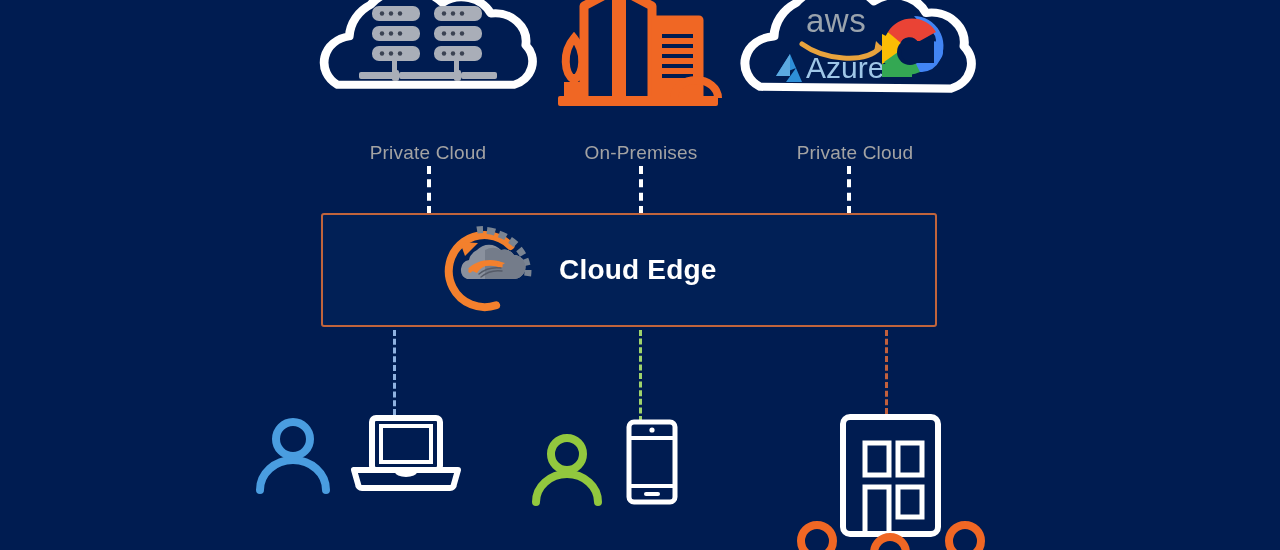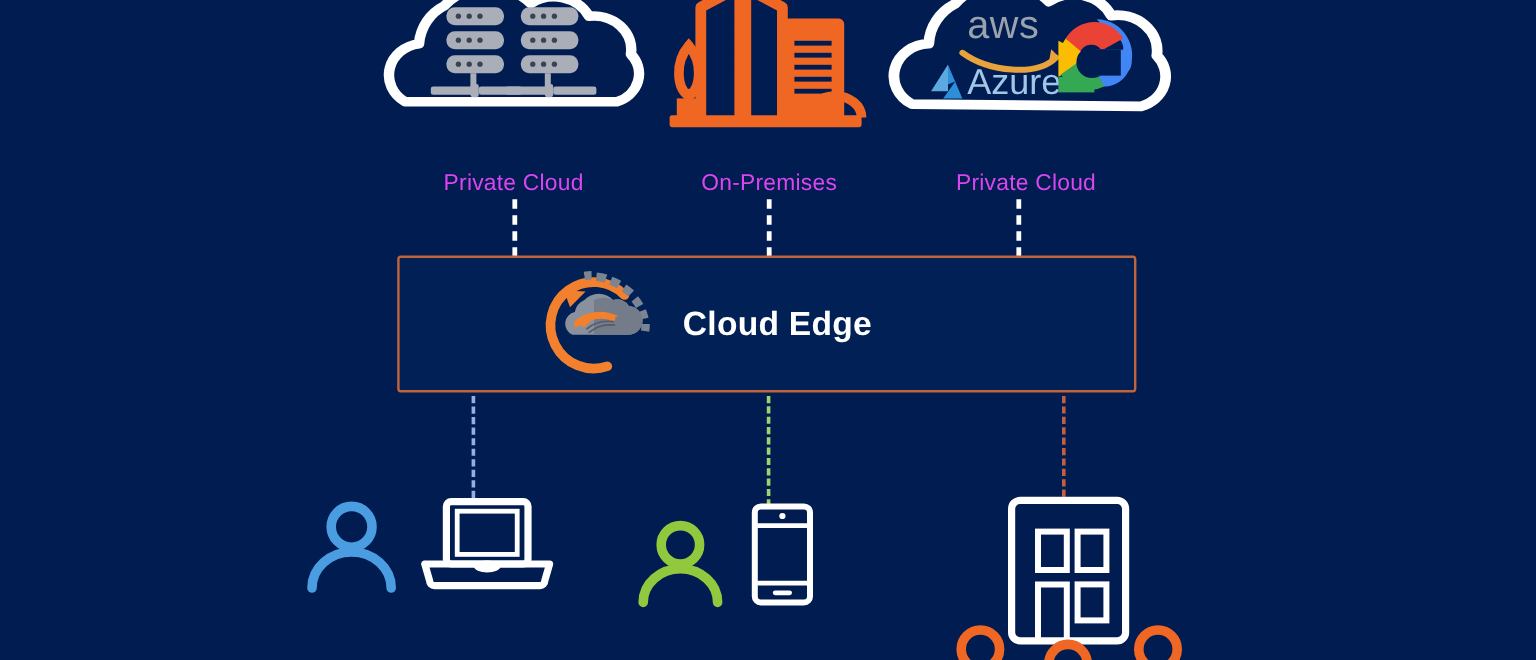--- a/index.html
+++ b/index.html
@@ -23,21 +23,21 @@
   .tier-top { position: absolute; left: 0; top: 0; width: 1280px; height: 160px; }
 
   .node-top {
     position: absolute;
     display: flex;
     flex-direction: column;
     align-items: center;
   }
   .node-top .art { position: relative; }
   .node-label {
-    color: #d946ef;
+    color: #a3a3a3;
     font-size: 19px;
     letter-spacing: 0.2px;
     white-space: nowrap;
     font-family: "Liberation Sans", sans-serif;
   }
 
   #node-private { left: 318px; top: -22px; width: 220px; }
   #node-onprem  { left: 556px; top: -22px; width: 170px; }
   #node-public  { left: 740px; top: -22px; width: 230px; }
 
@@ -53,21 +53,21 @@
     border-left-width: 4px;
   }
   .conn-up   { border-left-color: #ffffff; }
   .conn-blue { border-left-color: #8fb2e0; border-left-width: 3px; }
   .conn-green{ border-left-color: #9fd36b; border-left-width: 3px; }
   .conn-org  { border-left-color: #c2603d; border-left-width: 3px; }
 
   
   .hub {
     position: absolute;
-    left: 331px;
+    left: 321px;
     top: 213px;
     width: 616px;
     height: 114px;
     border: 2px solid #c0643c;
     border-radius: 3px;
     display: flex;
     align-items: center;
     background: #012056;
   }
   .hub-logo { margin-left: 114px; flex: 0 0 auto; }

